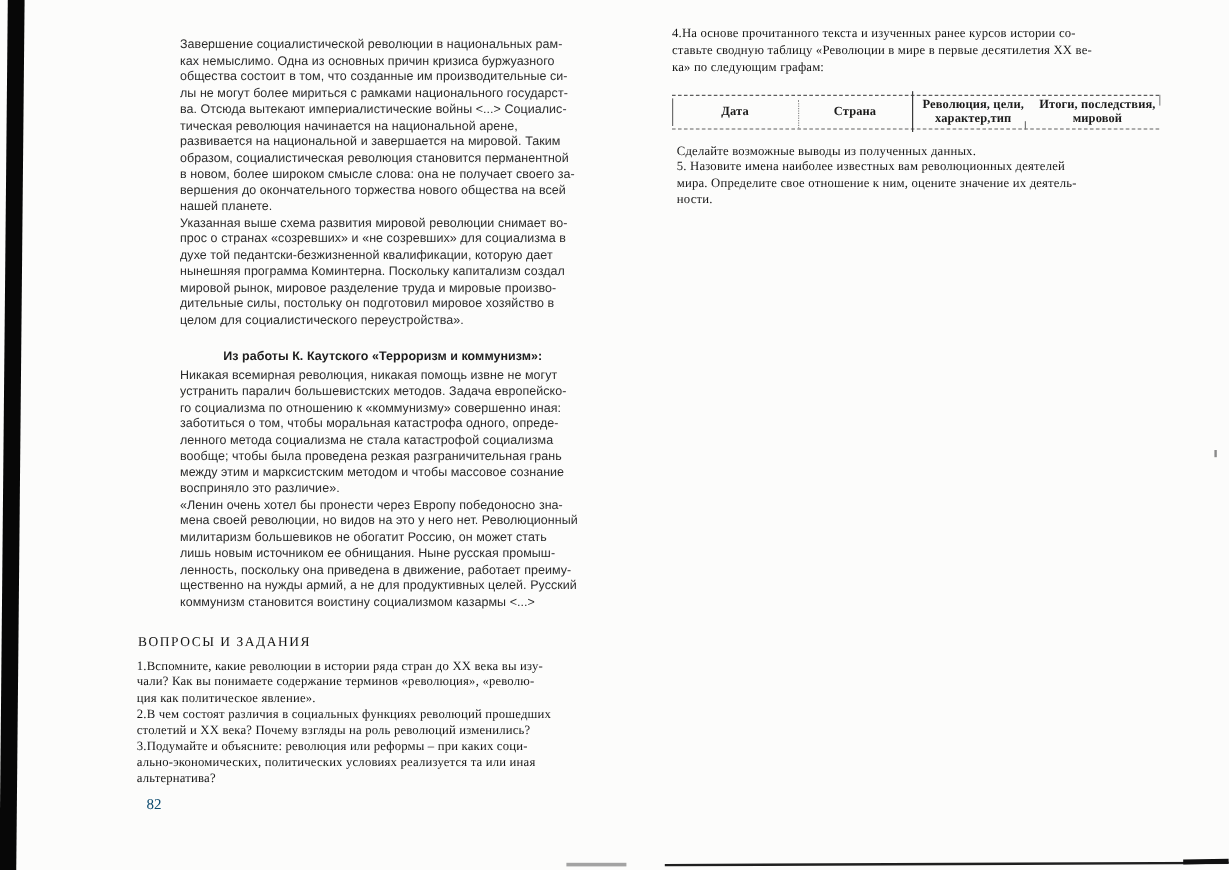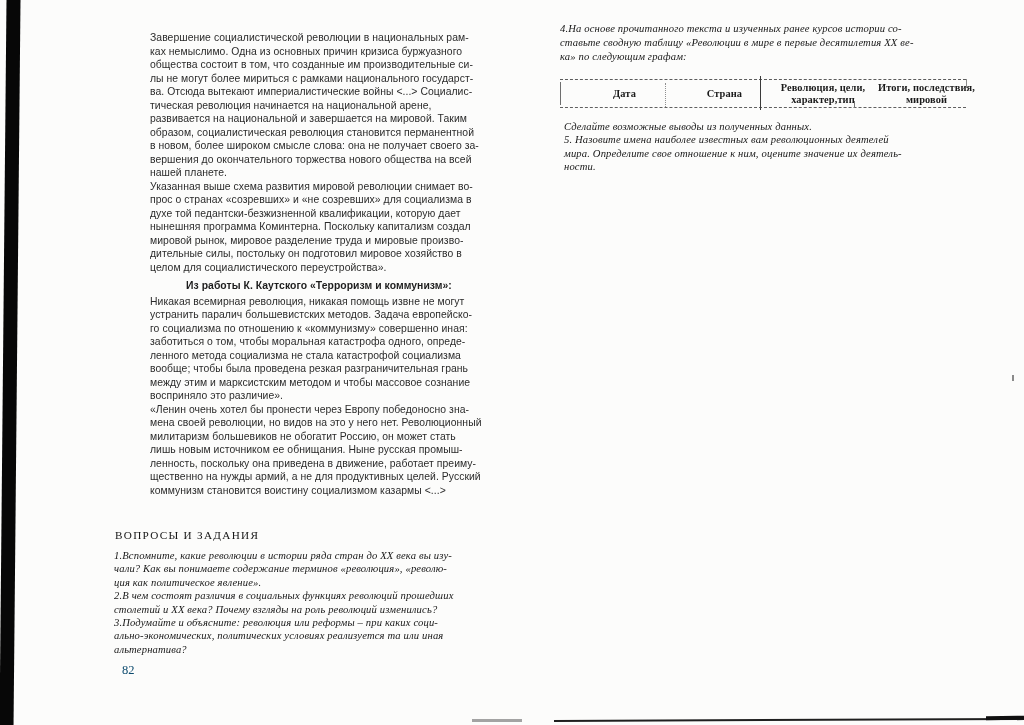--- a/index.html
+++ b/index.html
@@ -30,28 +30,27 @@
   }
   
   .left-body{
     left:150px;top:31px;width:368px;
     font-family:"Liberation Sans", sans-serif;
     font-size:10.4px;line-height:13.5px;color:#2b2b2b;
     letter-spacing:0.05px;
   }
   .left-body p{margin:0;white-space:pre-line;}
   .left-body .kautsky-heading{
-    margin:5px 0 2px 0;font-weight:bold;color:#1d1d1d;white-space:pre-line;padding-left:36px;
+    margin:17px 0 2px 0;font-weight:bold;color:#1d1d1d;white-space:pre-line;padding-left:36px;
   }
   
   .serif-block{
     font-family:"Liberation Serif", serif;
     font-size:10.6px;line-height:13.4px;color:#161616;
     letter-spacing:0.15px;
-    font-style:italic;
   }
   .serif-block p{margin:0;white-space:pre-line;}
   .questions-heading{
     left:115px;top:529px;
     font-size:11.2px;letter-spacing:1.3px;color:#151515;
     font-family:"Liberation Serif", serif;
   }
   .questions-block{left:114px;top:549px;width:402px;}
   .page-number{
     left:122px;top:663px;font-size:12.5px;color:#0c4a6e;
@@ -60,21 +59,21 @@
   
   .task4-block{left:560px;top:22px;width:416px;line-height:14px;}
   .lower-right-block{left:564px;top:120px;width:417px;}
   
   .graph-table{
     left:560px;top:79px;width:407px;height:30px;
   }
   .graph-table .cells{
     display:flex;width:100%;height:100%;
     font-family:"Liberation Serif", serif;font-weight:bold;
-    font-size:10.4px;line-height:11.8px;color:#1a1a1a;padding-left:12px;
+    font-size:10.4px;line-height:11.8px;color:#1a1a1a;
   }
   .graph-table .cell{
     display:flex;align-items:center;justify-content:center;
     text-align:center;white-space:pre-line;letter-spacing:0.1px;
   }
   .c1{width:105px;}.c2{width:95px;}.c3{width:102px;}.c4{width:105px;}
   .tline{position:absolute;}
   .t-top{left:0;top:0;width:406px;border-top:1.6px dashed #5c5c5c;}
   .t-bottom{left:0;top:28px;width:406px;border-top:1.6px dashed #606060;}
   .t-left{left:0;top:3px;height:23px;border-left:1.4px solid #6e6e6e;}

